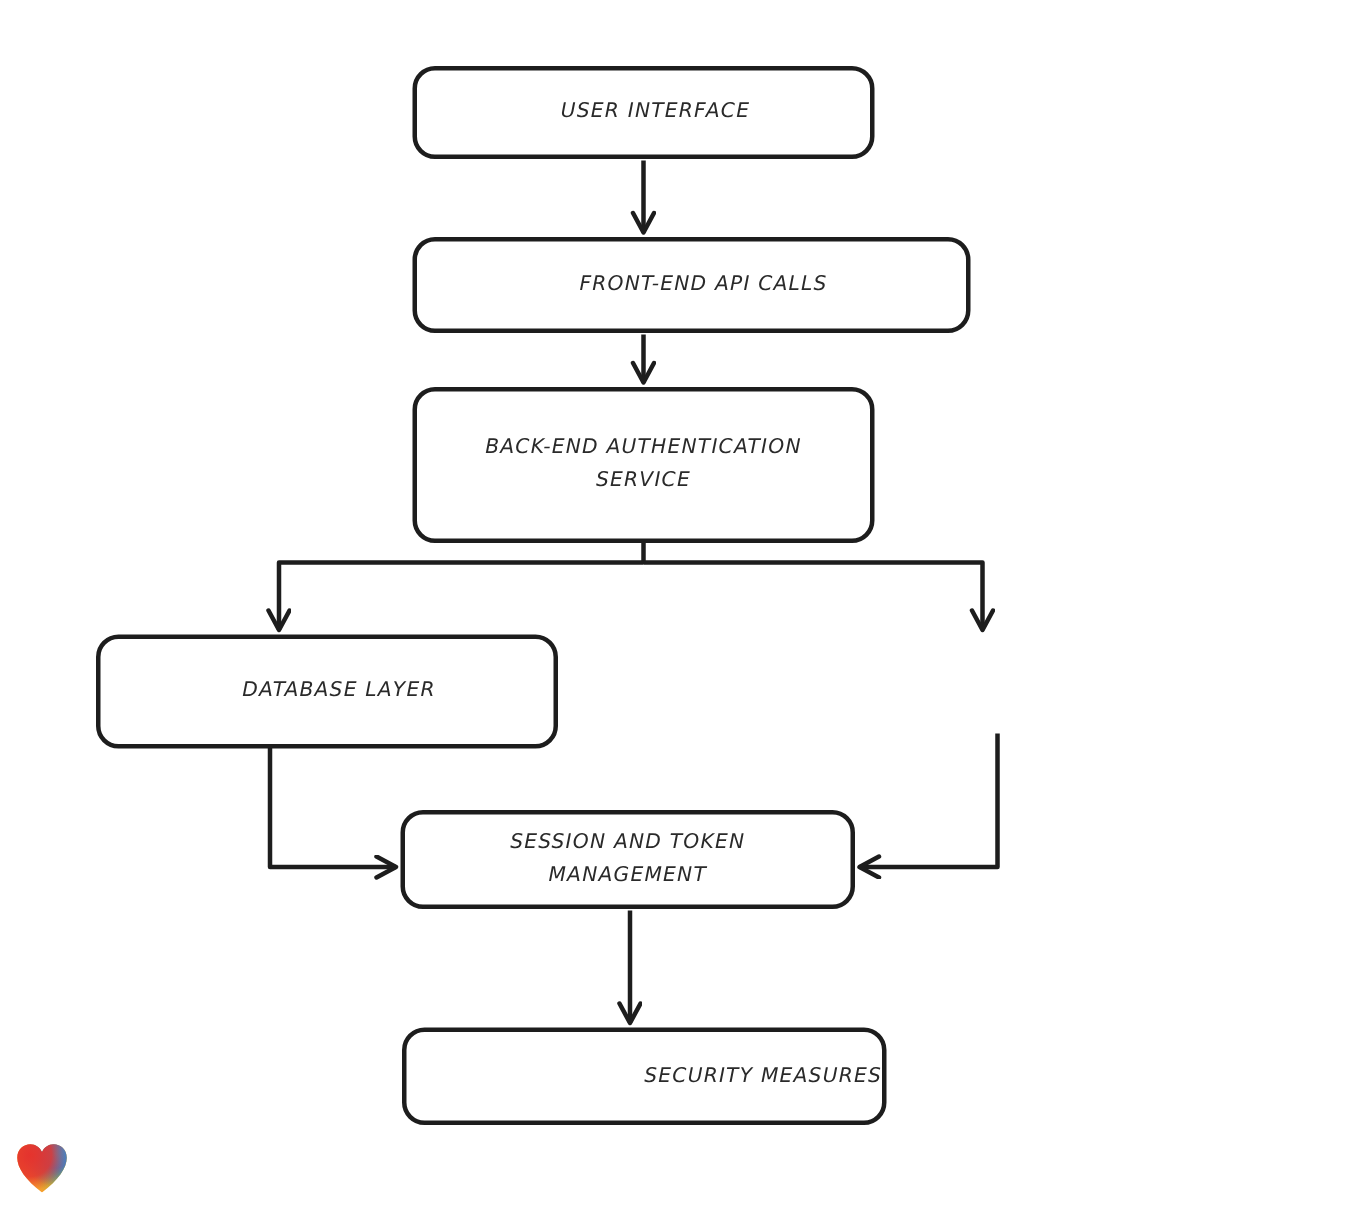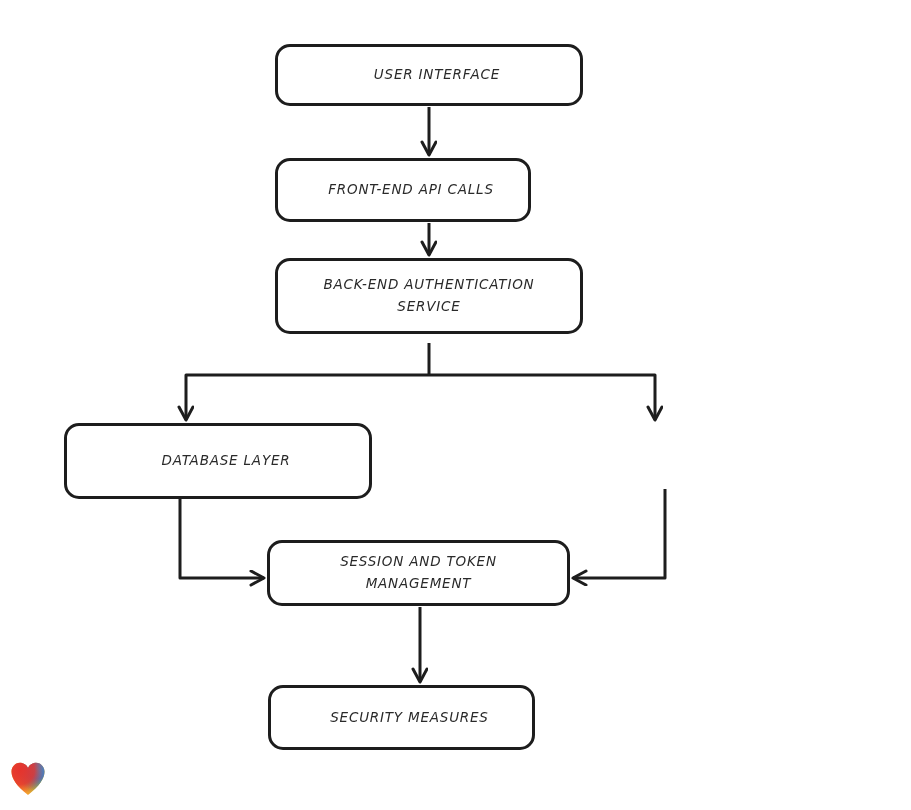--- a/index.html
+++ b/index.html
@@ -39,26 +39,26 @@
   .node-label {
     font-style: italic;
     font-size: 13.5px;
     letter-spacing: 0.8px;
     line-height: 1.6;
     color: #2a2a2a;
     text-transform: uppercase;
   }
   
   .n-ui        { left: 275px; top: 44px;  width: 308px; height: 62px; }
-  .n-frontend  { left: 275px; top: 158px; width: 256px; height: 64px; }
-  .n-backend   { left: 275px; top: 258px; width: 308px; height: 76px; padding: 0 42px; }
+  .n-frontend  { left: 275px; top: 158px; width: 372px; height: 64px; }
+  .n-backend   { left: 275px; top: 258px; width: 308px; height: 104px; padding: 0 42px; }
   .n-database  { left: 64px;  top: 423px; width: 308px; height: 76px; }
   .n-thirdparty{ left: 452px; top: 423px; width: 307px; height: 65px; }
   .n-session   { left: 267px; top: 540px; width: 303px; height: 66px; padding: 0 24px; }
-  .n-security  { left: 268px; top: 685px; width: 267px; height: 65px; }
+  .n-security  { left: 268px; top: 685px; width: 323px; height: 65px; justify-content: flex-end; }
   .logo {
     position: absolute;
     left: 8px;
     top: 760px;
     width: 40px;
     height: 40px;
     z-index: 3;
   }
 </style>
 </head>

